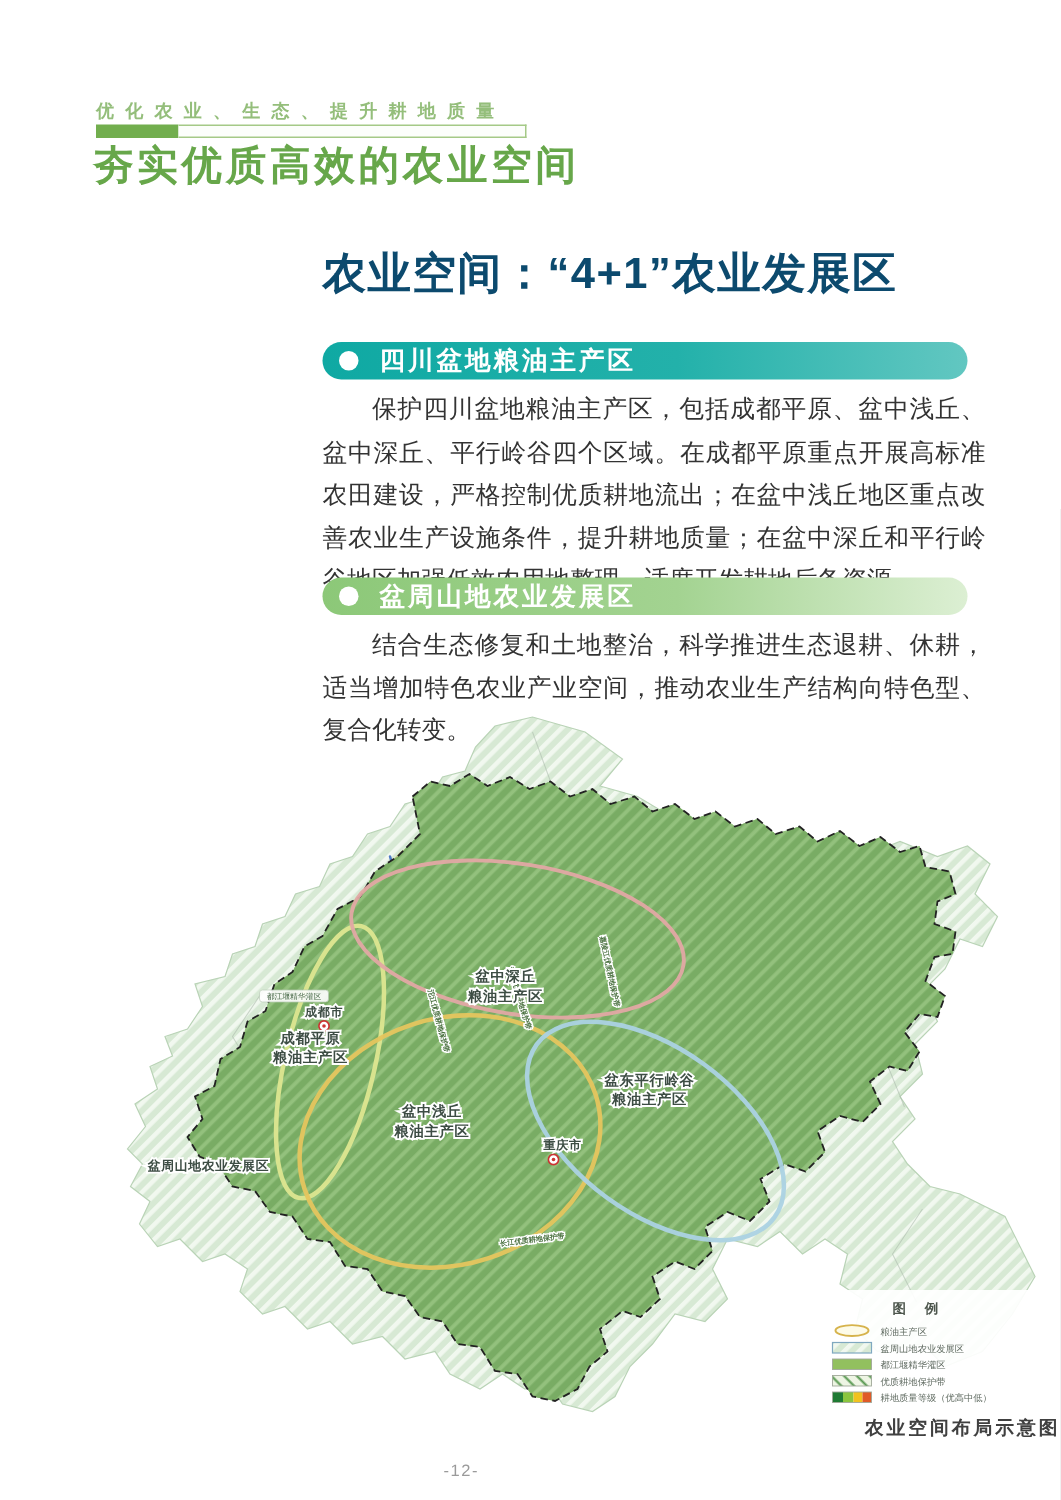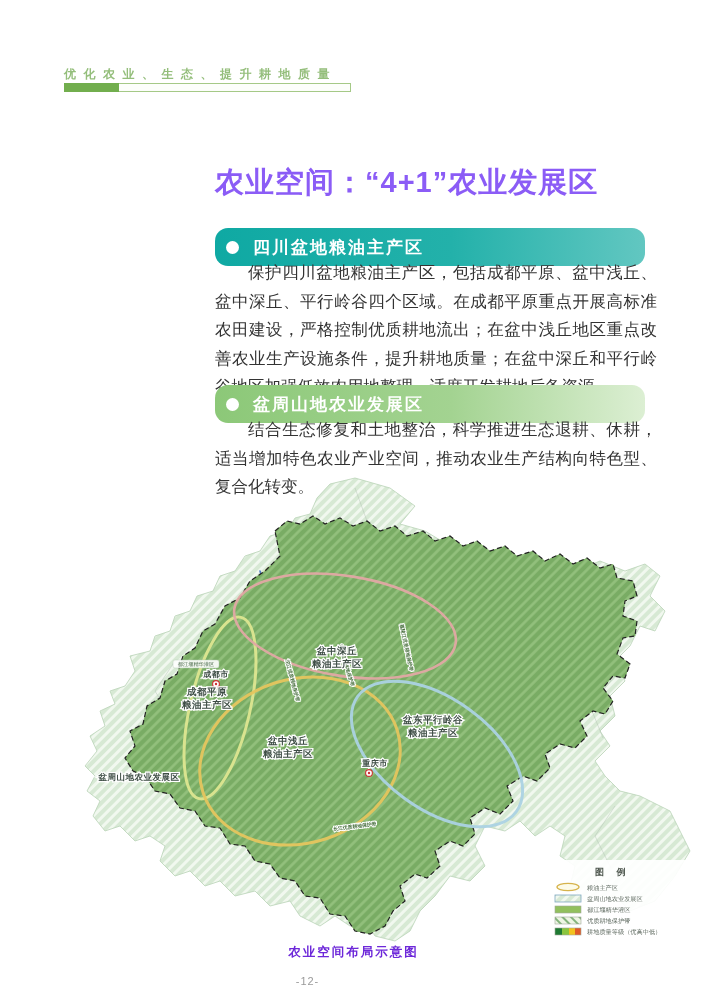--- a/index.html
+++ b/index.html
@@ -7,54 +7,55 @@
         font-family:"Liberation Sans",sans-serif;}
   
   .eyebrow{position:absolute;left:64px;top:66px;font-size:12px;font-weight:600;
            color:#94be7b;letter-spacing:7.5px;white-space:nowrap;}
   .hbar{position:absolute;left:64px;top:83px;width:287px;height:9px;display:flex;}
   .hbar-fill{width:55px;height:9px;background:#72ae4e;}
   .hbar-rest{flex:1;height:7px;background:#fcfefb;border:1px solid #a5c987;border-left:none;}
   .chapter-title{position:absolute;left:62px;top:92px;font-size:27px;font-weight:600;
                  color:#67a74a;letter-spacing:2.5px;white-space:nowrap;}
   .main-title{position:absolute;left:215px;top:163px;font-size:29px;font-weight:700;
-              color:#8b5cf6;letter-spacing:1px;white-space:nowrap;}
-  
-  .pill{position:absolute;left:215px;width:430px;height:38px;border-radius:13px;
+              color:#0c4a6e;letter-spacing:1px;white-space:nowrap;}
+  
+  .pill{position:absolute;left:215px;width:430px;height:25px;border-radius:13px;
         display:flex;align-items:center;}
   .pill-teal{top:228px;background:linear-gradient(90deg,#0fa9a3 0%,#23b1aa 55%,#62c7c1 100%);}
   .pill-green{top:385px;background:linear-gradient(90deg,#8cc878 0%,#a3d391 55%,#dcefd3 100%);}
   .pill .dot{width:13px;height:13px;border-radius:50%;background:#ffffff;margin-left:11px;flex:none;}
   .pill .label{color:#ffffff;font-size:17px;font-weight:700;letter-spacing:2px;margin-left:14px;white-space:nowrap;}
   
   .para{position:absolute;left:215px;width:442px;font-family:"Liberation Serif",serif;
         font-size:16.5px;line-height:28.5px;color:#333333;text-align:justify;text-indent:2em;}
   .para1{top:259px;}
   .para2{top:416px;}
   
   .map-wrap{position:absolute;left:55px;top:476px;width:650px;height:470px;}
-  .caption{position:absolute;left:0;top:944px;width:707px;text-align:center;
-           font-size:12.5px;font-weight:600;color:#6d28d9;letter-spacing:2px;}
+  .caption{position:absolute;left:0;top:944px;width:707px;text-align:right;
+           font-size:12.5px;font-weight:600;color:#404040;letter-spacing:2px;}
   .pageno{position:absolute;left:0;top:975px;width:615px;text-align:center;
           font-size:11px;color:#9a9a9a;letter-spacing:1px;}
   svg text{font-family:"Liberation Sans",sans-serif;}
   .map-label{font-weight:700;fill:#3d4d44;paint-order:stroke;stroke:#ffffff;stroke-width:2.5px;letter-spacing:.5px;}
   .belt-label{fill:#49703f;paint-order:stroke;stroke:#ffffff;stroke-width:1.8px;font-weight:600;}
   .legend-label{fill:#5f6a60;}
 </style>
 </head>
 <body>
 
 <div class="page">
 
   <div class="eyebrow">优化农业、生态、提升耕地质量</div>
   <div class="hbar">
     <div class="hbar-fill"></div>
     <div class="hbar-rest"></div>
   </div>
+  <div class="chapter-title">夯实优质高效的农业空间</div>
 
   <div class="main-title">农业空间：“4+1”农业发展区</div>
 
   <div class="pill pill-teal">
     <span class="dot"></span>
     <span class="label">四川盆地粮油主产区</span>
   </div>
   <div class="para para1">保护四川盆地粮油主产区，包括成都平原、盆中浅丘、盆中深丘、平行岭谷四个区域。在成都平原重点开展高标准农田建设，严格控制优质耕地流出；在盆中浅丘地区重点改善农业生产设施条件，提升耕地质量；在盆中深丘和平行岭谷地区加强低效农用地整理，适度开发耕地后备资源。</div>
 
   <div class="pill pill-green">

